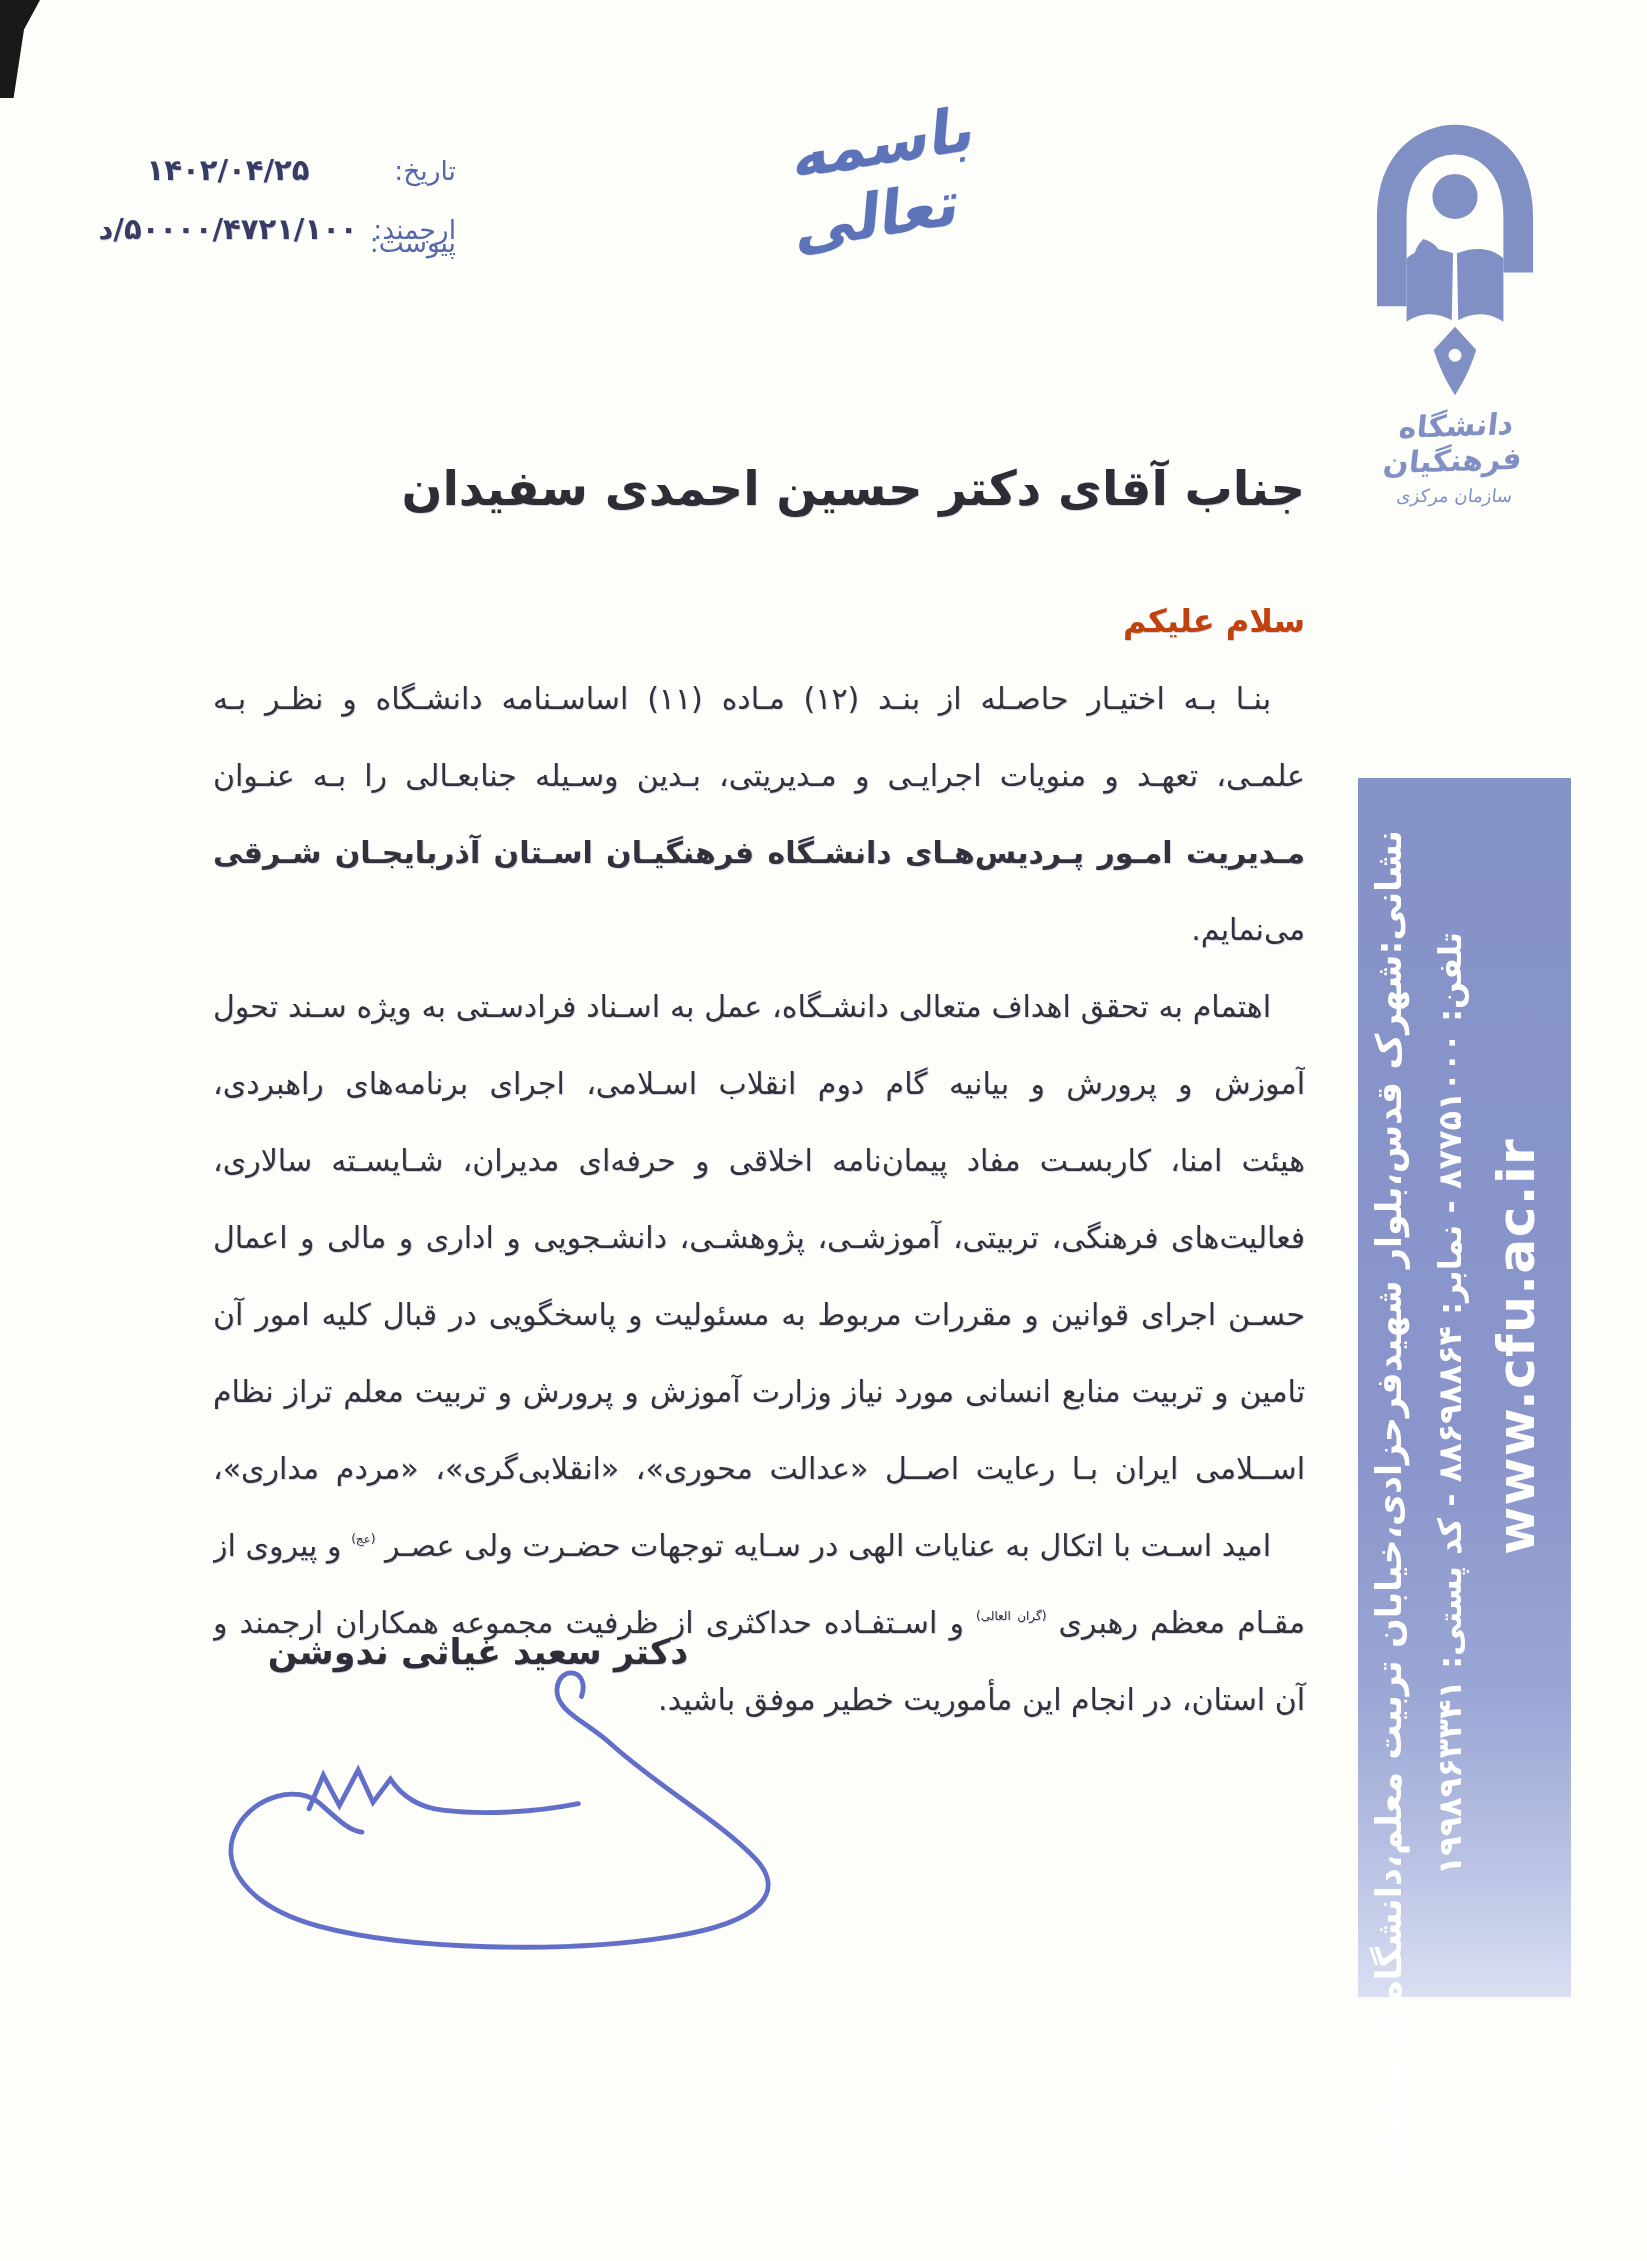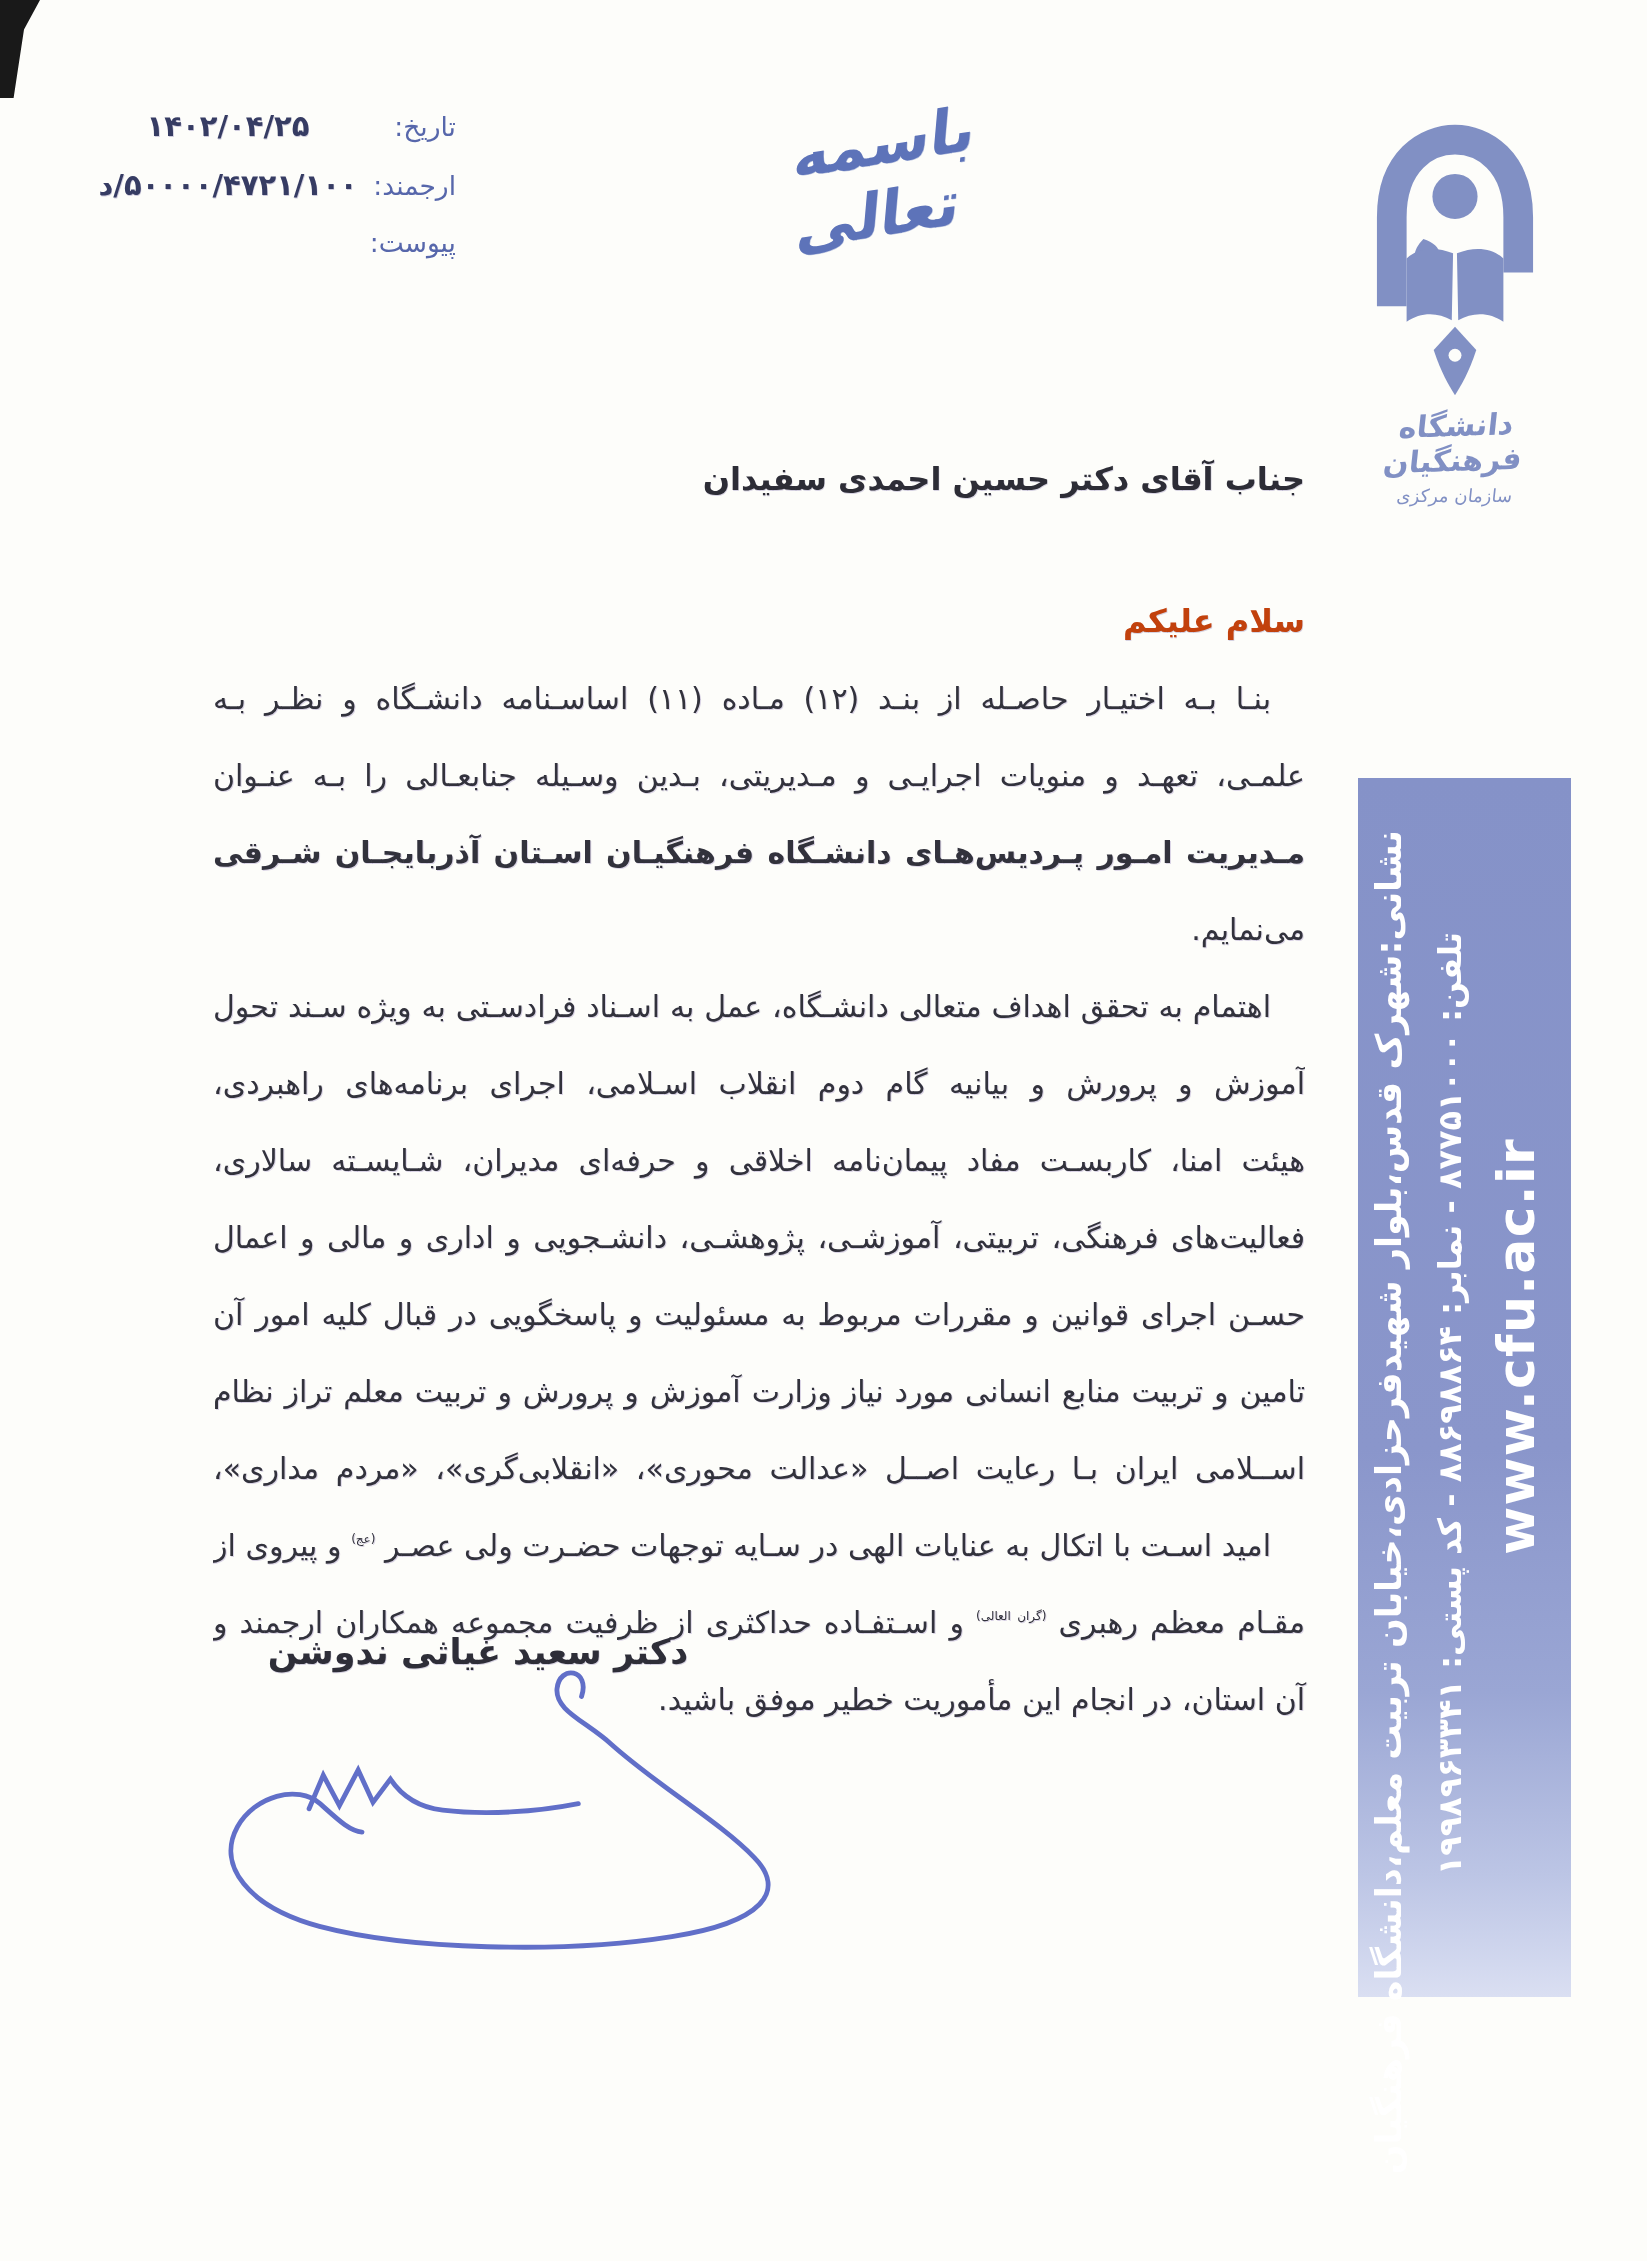--- a/index.html
+++ b/index.html
@@ -20,37 +20,37 @@
   .meta { position:absolute; top:109px; left:97px; width:359px; }
   .meta-row { display:flex; align-items:baseline; height:59px; }
   .meta-label {
     width:97px; text-align:right; flex:0 0 auto;
     font-size:26.5px; color:#5767ab; letter-spacing:0;
   }
   .meta-value {
     flex:1 1 auto; text-align:center; font-size:29px; font-weight:bold;
     color:#363c63; text-shadow:0.6px 1px 0 rgba(90,80,150,.28);
   }
-  .viz { direction:ltr; unicode-bidi:bidi-override; }
+  .viz { direction:ltr; unicode-bidi:bidi-override;margin-top:44px; }
   
   .bismillah{
     position:absolute; top:107px; left:733px; width:297px;
     text-align:center; font-size:61px; font-weight:bold; color:#5d73b9;
     transform:rotate(-9deg) skewX(-14deg);
     text-shadow:0.6px 0.6px 0 rgba(93,115,185,.4);
   }
   
   .logo{ position:absolute; top:119px; right:76px; width:233px; text-align:center; color:#8190c4;}
   .logo svg{ display:block; margin:0 auto; }
   .logo-name{ font-size:30px; font-weight:bold; transform:skewX(-8deg) rotate(-2deg); margin-top:5.2px;}
   .logo-sub{ font-size:18px; margin-top:6.5px; transform:skewX(-6deg);}
   
   .recipient{
     position:absolute; top:460px; right:342px;
-    font-size:32px; font-weight:bold; color:#2d2d36;
+    font-size:48px; font-weight:bold; color:#2d2d36;
     text-shadow:0.6px 1.3px 0 rgba(100,85,150,.25);
   }
   .salam{
     position:absolute; top:602px; right:342px;
     font-size:32px; font-weight:bold; color:#c2410c;
     text-shadow:0.6px 1.3px 0 rgba(100,85,150,.25);
   }
   .body-block{ position:absolute; top:660px; right:342px; left:213px; color:#32323c; }
   .bline{
     font-size:30px; line-height:77px; height:77px; white-space:nowrap;

